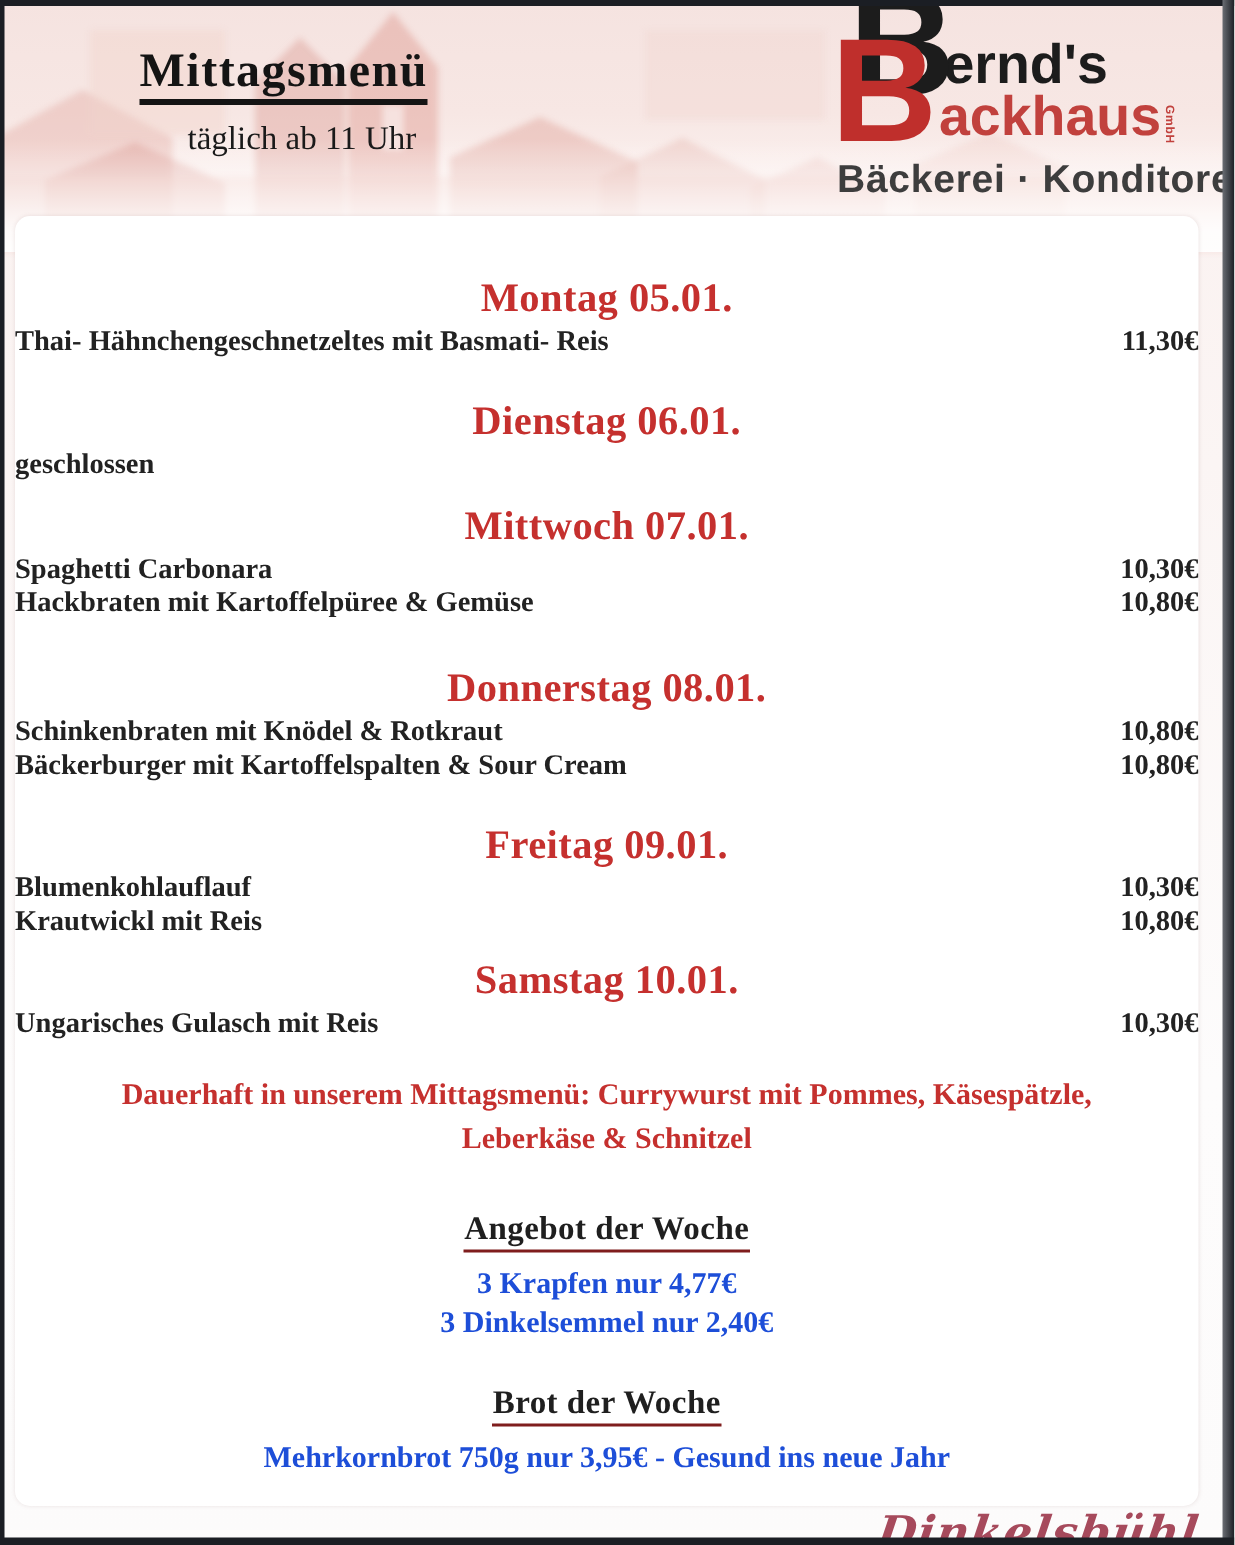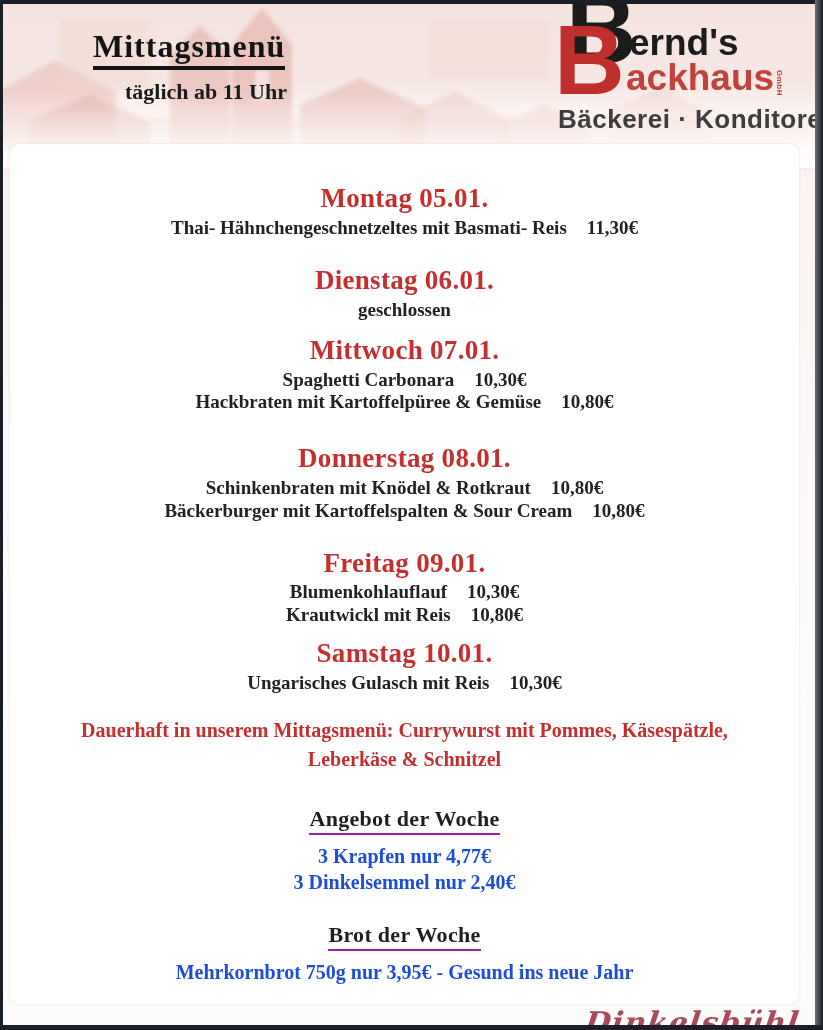--- a/index.html
+++ b/index.html
@@ -22,21 +22,21 @@
   }
   .header svg{position:absolute;left:0;top:0;filter:blur(2px);}
   .header .fade{position:absolute;left:0;top:0;width:823px;height:168px;
     background:linear-gradient(180deg,rgba(255,255,255,0) 55%,rgba(255,255,255,.9) 92%);}
 
   .title-block{position:absolute;left:93px;top:30px;z-index:5;}
   .page-title{
     font-size:32px;font-weight:bold;color:#141414;letter-spacing:1px;
     border-bottom:4px solid #141414;padding-bottom:2px;display:inline-block;line-height:1.05;
   }
-  .page-subtitle{font-size:22px;font-weight:bold;color:#1a1a1a;margin:9px 0 0 32px;}
+  .page-subtitle{font-size:22px;font-weight:normal;color:#1a1a1a;margin:9px 0 0 32px;}
 
   
   .logo{position:absolute;left:552px;top:0;width:260px;height:145px;z-index:5;font-family:"Liberation Sans","DejaVu Sans",sans-serif;font-weight:bold;}
   .logo .bigB{position:absolute;font-size:98px;line-height:1;}
   .logo .bigB.black{left:14px;top:-20px;color:#1c1c1c;z-index:1;}
   .logo .bigB.red{left:2px;top:11px;color:#bf2f2c;z-index:2;}
   .logo .word{position:absolute;font-size:37px;line-height:1;letter-spacing:0px;}
   .logo .word.black{left:77px;top:24px;color:#1c1c1c;}
   .logo .word.red{left:74px;top:59px;color:#c1413d;}
   .logo .gmbh{position:absolute;left:232px;top:70px;font-size:8px;color:#c1413d;transform:rotate(90deg);transform-origin:left top;letter-spacing:.5px;}
@@ -44,35 +44,35 @@
 
   
   .card{
     position:absolute;left:10px;top:144px;width:789px;height:860px;
     background:#ffffff;border-radius:10px;box-shadow:0 0 3px rgba(150,110,110,.18);
     z-index:4;
   }
   .content{padding-top:40px;text-align:center;color:#1f1f1f;}
 
   .day-title{font-size:27px;font-weight:bold;color:#c5302e;line-height:1.1;margin-bottom:3px;letter-spacing:.3px;}
-  .item-row{display:flex;justify-content:center;align-items:baseline;gap:20px;font-size:19px;font-weight:bold;line-height:1.2;color:#222;}
+  .item-row{display:flex;justify-content:space-between;align-items:baseline;gap:20px;font-size:19px;font-weight:bold;line-height:1.2;color:#222;}
   .item-price:empty{display:none;}
   .day{margin-top:0;}
   .day.d1{margin-top:27px;}
   .day.d2{margin-top:14px;}
   .day.d3{margin-top:30px;}
   .day.d4{margin-top:26px;}
   .day.d5{margin-top:12px;}
 
   .permanent-note{
     margin:22px auto 0;max-width:730px;font-size:20px;font-weight:bold;color:#c5302e;line-height:1.45;
   }
   .section{margin-top:32px;}
   .section.bread{margin-top:28px;}
-  .section-title{font-size:22px;font-weight:bold;color:#1f1f1f;display:inline-block;border-bottom:2px solid #a21caf;padding-bottom:1px;margin-bottom:7px;letter-spacing:.3px;}
+  .section-title{font-size:22px;font-weight:bold;color:#1f1f1f;display:inline-block;border-bottom:2px solid #7f1d1d;padding-bottom:1px;margin-bottom:7px;letter-spacing:.3px;}
   .section-line{font-size:20px;font-weight:bold;line-height:1.2;color:#1d4ed8;margin-top:2px;}
 
   .signature{
     position:absolute;left:585px;top:1005px;z-index:10;
     font-family:"DejaVu Serif",serif;font-style:italic;font-weight:bold;
     font-size:30px;color:#a64a5c;letter-spacing:1px;transform:skewX(-8deg);
     white-space:nowrap;
   }
 </style>
 </head>

